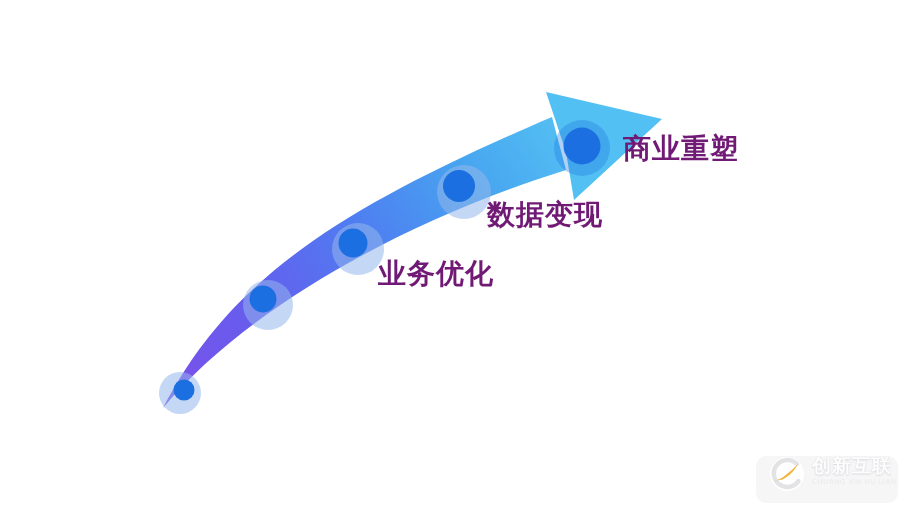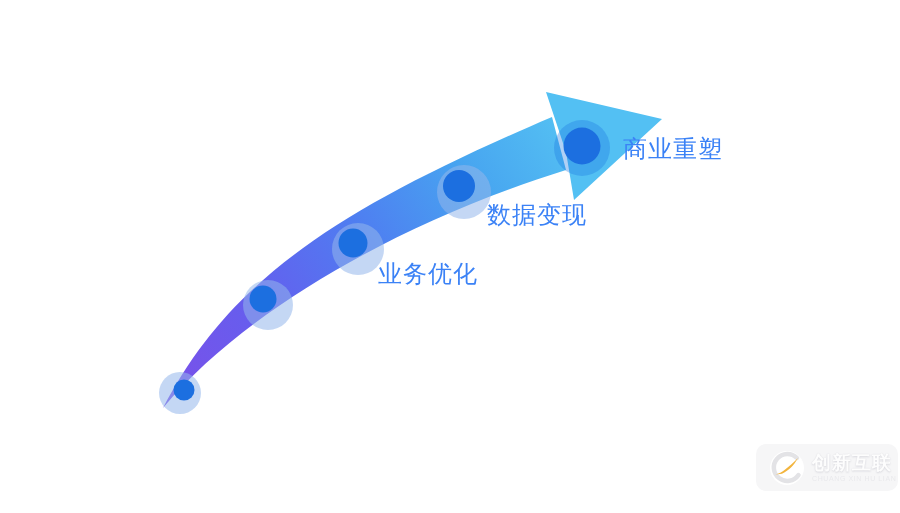--- a/index.html
+++ b/index.html
@@ -2,31 +2,31 @@
 <html><head>
 <meta charset="utf-8">
 <style>
   html,body{margin:0;padding:0;background:#fff;}
   .screen{
     position:relative;width:900px;height:513px;background:#ffffff;
     overflow:hidden;font-family:"Liberation Sans","DejaVu Sans",sans-serif;
   }
   .arrow-svg{position:absolute;left:0;top:0;width:900px;height:513px;}
   .stage-label{
-    position:absolute;font-size:24px;line-height:30px;font-weight:400;
-    color:#3b82f6;letter-spacing:1px;white-space:nowrap;
+    position:absolute;font-size:28px;line-height:30px;font-weight:700;
+    color:#701a75;letter-spacing:1px;white-space:nowrap;
   }
   .s1{left:215px;top:382px;}
   .s2{left:285px;top:316px;}
   .s3{left:378px;top:259px;}
   .s4{left:487px;top:200px;}
   .s5{left:623px;top:134px;}
   .watermark{
-    position:absolute;left:756px;top:444px;width:142px;height:47px;
-    background:#f6f6f7;border-radius:10px;display:flex;align-items:center;
+    position:absolute;left:756px;top:456px;width:142px;height:47px;
+    background:#f6f6f7;border-radius:10px;display:flex;
   }
   .wm-icon{width:36px;height:36px;margin-left:13px;flex:0 0 auto;}
   .wm-text{margin-left:7px;display:flex;flex-direction:column;}
   .wm-brand{
     font-size:19px;font-weight:700;color:#fdfdfd;line-height:20px;
     text-shadow:0 0 1px #d9d9de, 0 1px 2px #d9d9de;letter-spacing:1px;white-space:nowrap;
   }
   .wm-sub{
     font-size:7px;color:#e9e9ec;letter-spacing:0.6px;line-height:9px;
     margin-top:1px;white-space:nowrap;

